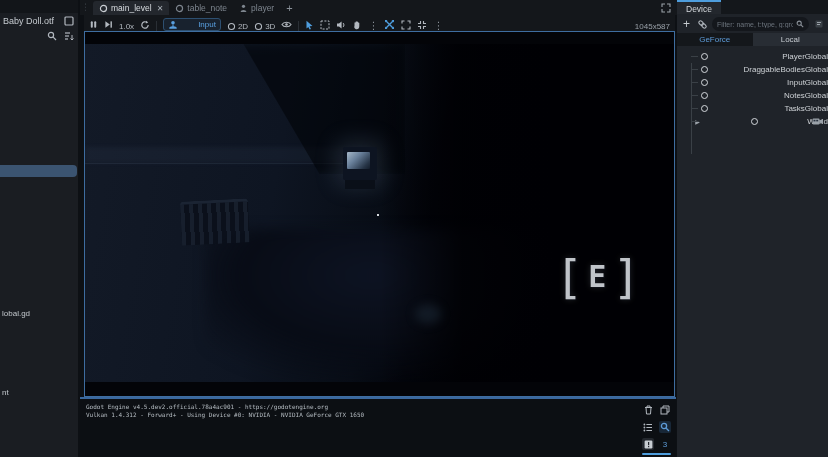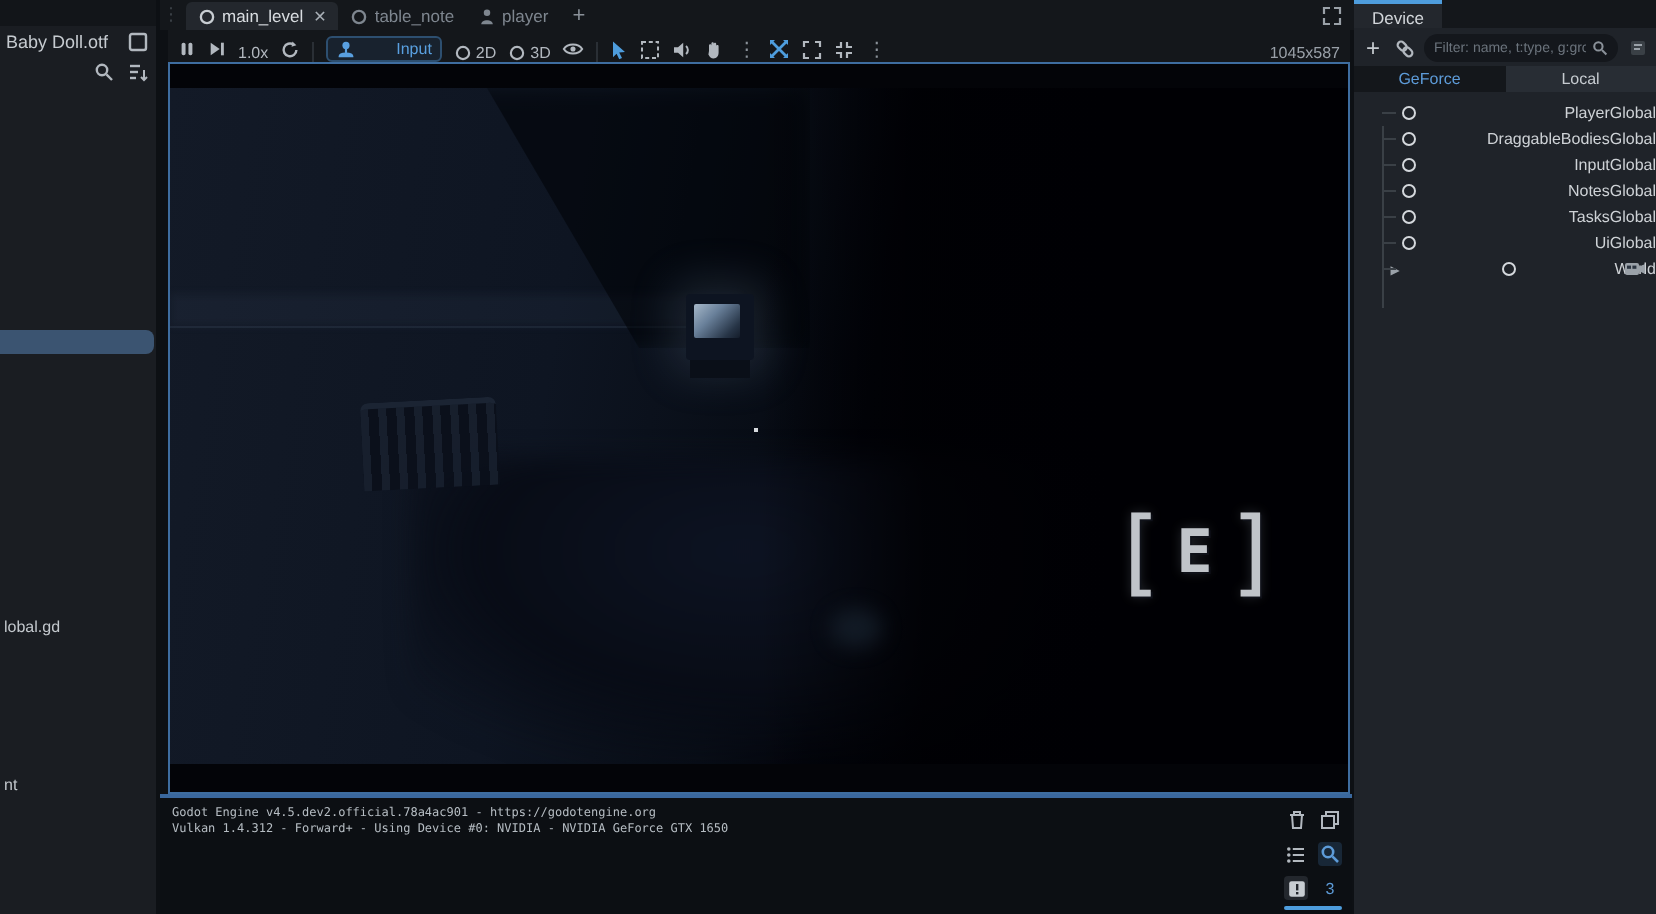--- a/index.html
+++ b/index.html
@@ -396,24 +396,20 @@
         <span>InputGlobal</span>
       </div>
       <div class="trow child">
         <span class="node-circle"></span>
         <span>NotesGlobal</span>
       </div>
       <div class="trow child">
         <span class="node-circle"></span>
         <span>TasksGlobal</span>
       </div>
-      <div class="trow child">
-        <span class="node-circle"></span>
-        <span>UiGlobal</span>
-      </div>
       <div class="trow child" style="padding-left:17px;">
         <span class="arrow">▶</span>
         <span class="node-circle"></span>
         <span>World</span>
         <span class="cam-wrap">
           <svg width="11" height="9" viewBox="0 0 11 9">
               <rect x="0.5" y="1.5" width="7" height="6" rx="1" fill="#9aa1a8"></rect>
               <path d="M7.5 3.5 L10.5 2 L10.5 7 L7.5 5.5 Z" fill="#9aa1a8"></path>
               <rect x="1.5" y="2.8" width="2" height="1.6" fill="#2b3440"></rect>
               <rect x="4.2" y="2.8" width="2" height="1.6" fill="#2b3440"></rect>

